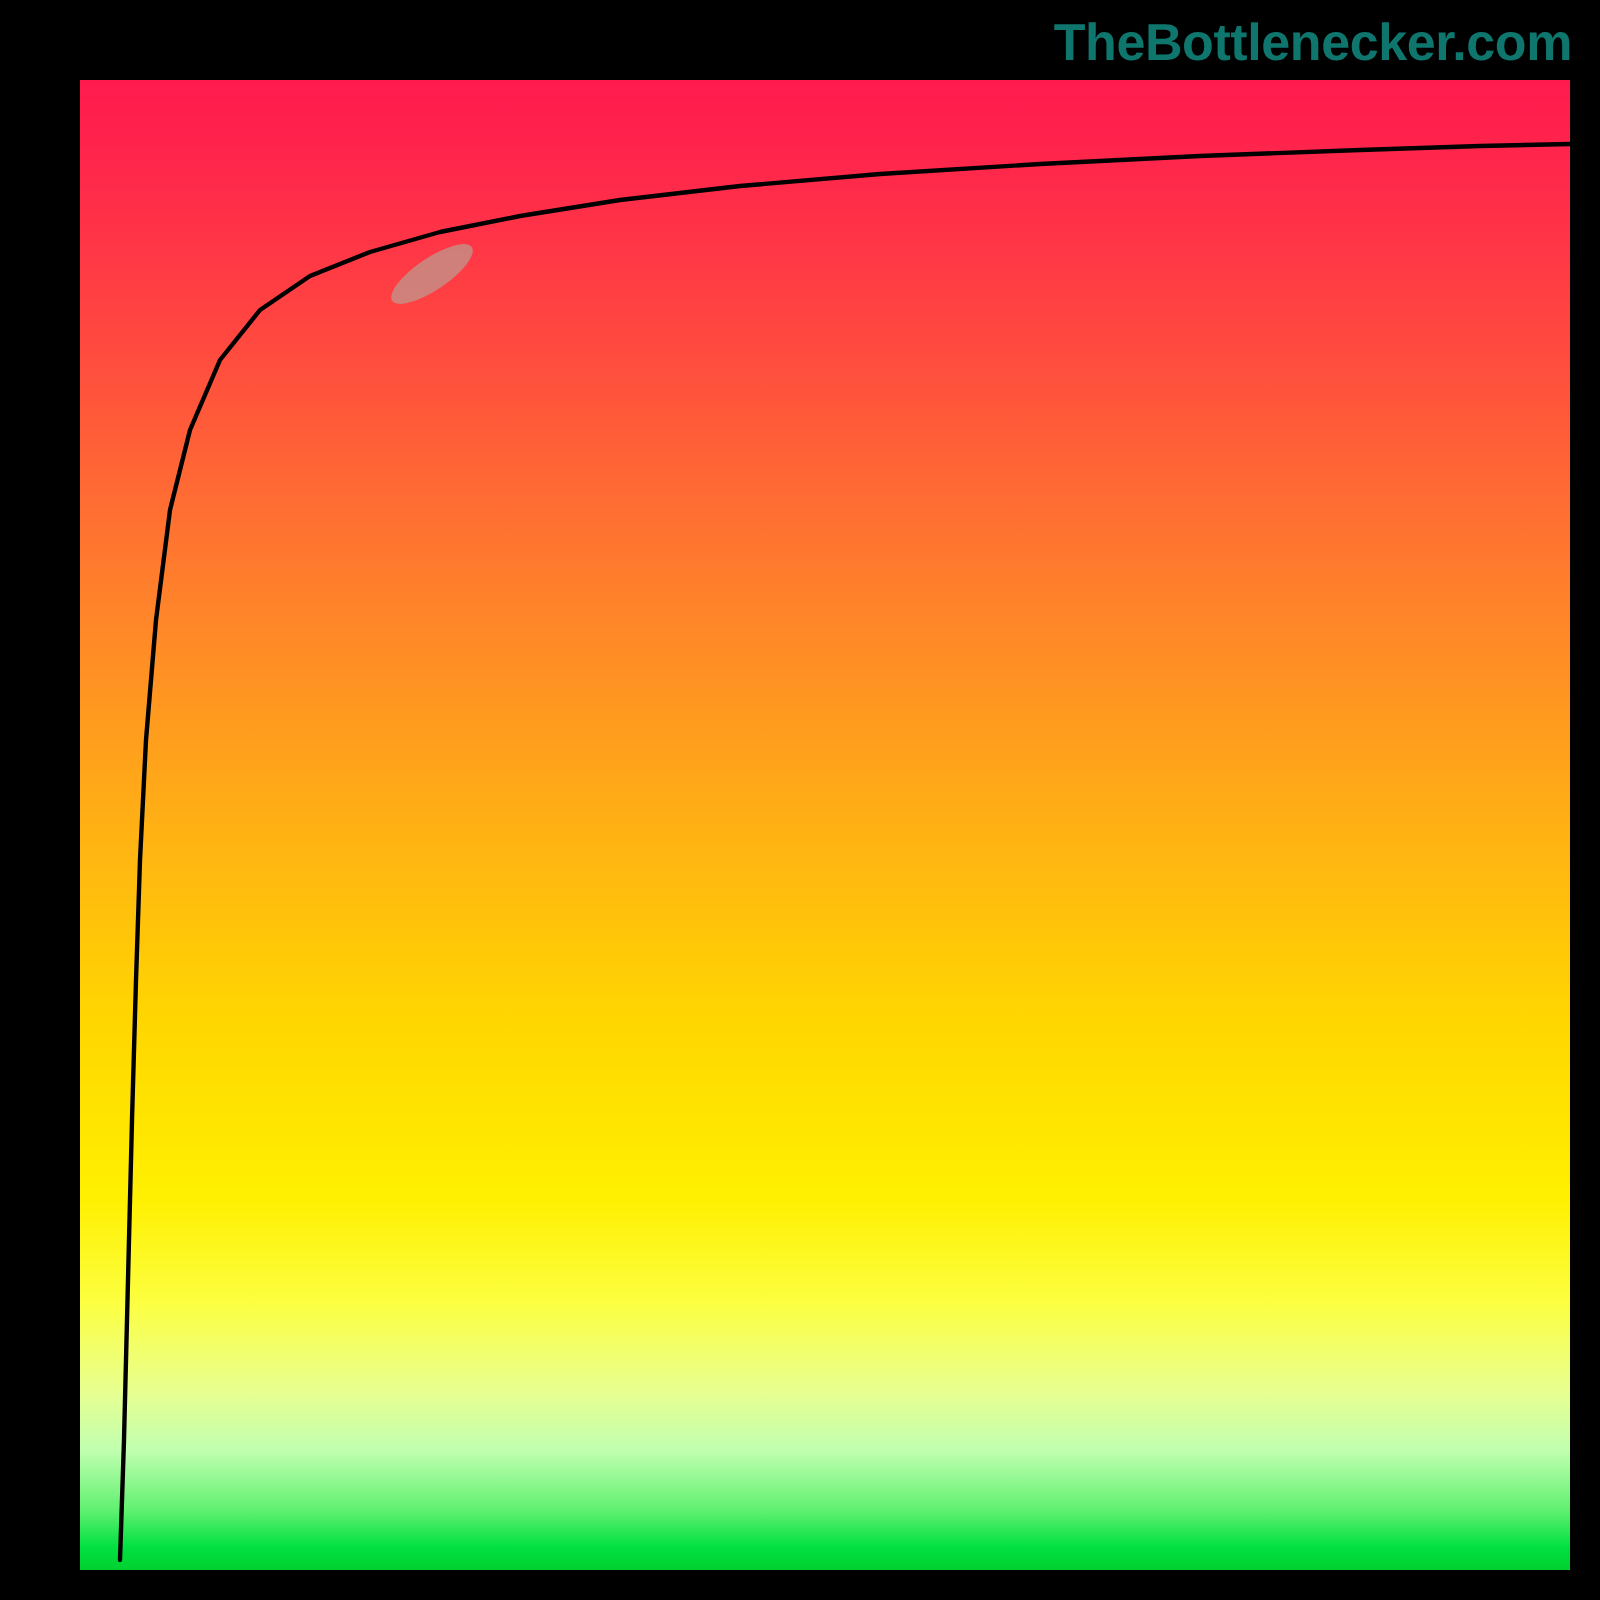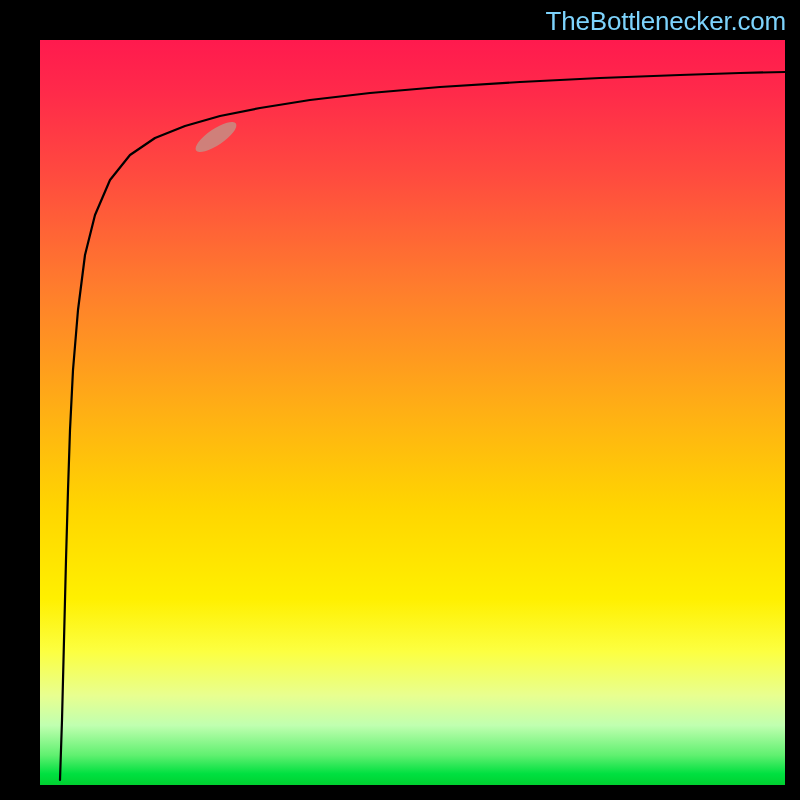--- a/index.html
+++ b/index.html
@@ -46,23 +46,23 @@
       #c0ffb0 92%,
       #60f070 96%,
       #00e040 98.5%,
       #00d030 100%
     );
   }
   .watermark {
     position: absolute;
     top: 6px;
     right: 14px;
-    color: #7dd3fc;
+    color: #0f766e;
     font-size: 26px;
-    font-weight: 400;
+    font-weight: 700;
     letter-spacing: -0.2px;
   }
   .curve-svg {
     position: absolute;
     left: 0;
     top: 0;
     width: 100%;
     height: 100%;
     pointer-events: none;
   }

